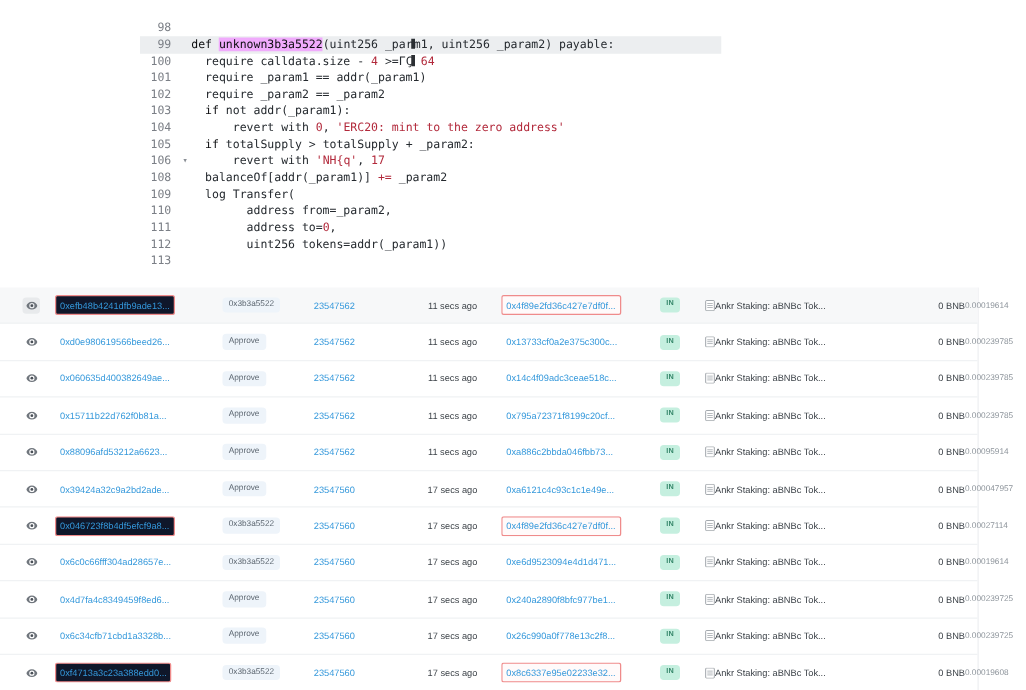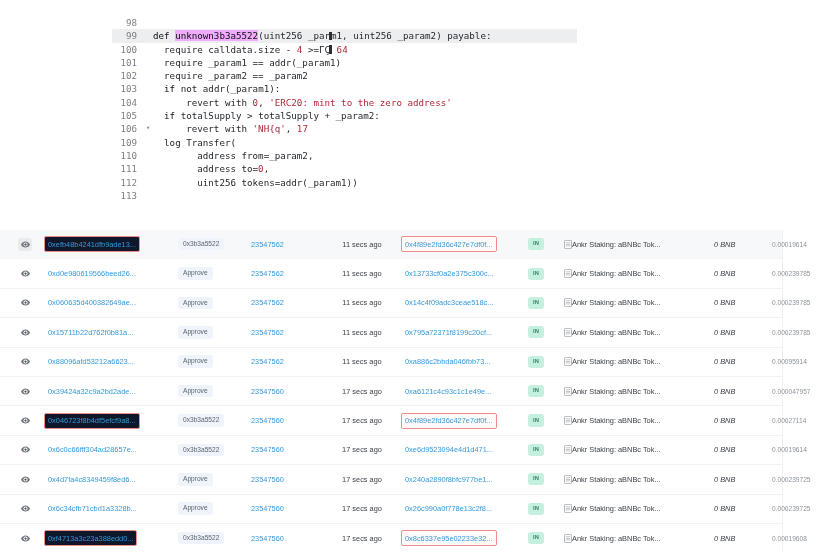--- a/index.html
+++ b/index.html
@@ -212,22 +212,21 @@
     color: #3c4248;
     white-space: nowrap;
     overflow: hidden;
   }
   .doc-ico { display: block; min-width: 8px; }
 
   .c-value {
     width: 58px;
     min-width: 58px;
     color: #3c4248;
-    text-align: left;
-    font-style: italic;
+    text-align: right;
   }
   .c-fee {
     width: 90px;
     min-width: 90px;
     color: #8d949b;
     font-size: 6.6px;
   }
 </style>
 </head>
 <body>
@@ -235,20 +234,21 @@
 <div id="code-panel">
     <div class="code-line"><span class="ln">98</span><span class="fold"> </span><span class="code-text"></span></div>
     <div class="code-line hl"><span class="ln">99</span><span class="fold"> </span><span class="code-text"><span class="tok-kw">def </span><span class="tok-sel">unknown3b3a5522</span><span>(uint256 _par</span><span class="caret-box"></span><span>m1, uint256 _param2) payable:</span></span></div>
     <div class="code-line"><span class="ln">100</span><span class="fold"> </span><span class="code-text"><span>  require calldata.size - </span><span class="tok-num">4</span><span> &gt;=ΓÇ</span><span class="caret-box"></span><span> </span><span class="tok-num">64</span></span></div>
     <div class="code-line"><span class="ln">101</span><span class="fold"> </span><span class="code-text"><span>  require _param1 == addr(_param1)</span></span></div>
     <div class="code-line"><span class="ln">102</span><span class="fold"> </span><span class="code-text"><span>  require _param2 == _param2</span></span></div>
     <div class="code-line"><span class="ln">103</span><span class="fold"> </span><span class="code-text"><span>  </span><span class="tok-kw">if</span><span> not addr(_param1):</span></span></div>
     <div class="code-line"><span class="ln">104</span><span class="fold"> </span><span class="code-text"><span>      revert with </span><span class="tok-num">0</span><span>, </span><span class="tok-str">'ERC20: mint to the zero address'</span></span></div>
     <div class="code-line"><span class="ln">105</span><span class="fold"> </span><span class="code-text"><span>  </span><span class="tok-kw">if</span><span> totalSupply &gt; totalSupply + _param2:</span></span></div>
     <div class="code-line"><span class="ln">106</span><span class="fold">▾</span><span class="code-text"><span>      revert with </span><span class="tok-str">'NH{q'</span><span>, </span><span class="tok-num">17</span></span></div>
+    <div class="code-line"><span class="ln">108</span><span class="fold"> </span><span class="code-text"><span>  balanceOf[addr(_param1)] </span><span class="tok-num">+=</span><span> _param2</span></span></div>
     <div class="code-line"><span class="ln">109</span><span class="fold"> </span><span class="code-text"><span>  log Transfer(</span></span></div>
     <div class="code-line"><span class="ln">110</span><span class="fold"> </span><span class="code-text"><span>        address from=_param2,</span></span></div>
     <div class="code-line"><span class="ln">111</span><span class="fold"> </span><span class="code-text"><span>        address to=</span><span class="tok-num">0</span><span>,</span></span></div>
     <div class="code-line"><span class="ln">112</span><span class="fold"> </span><span class="code-text"><span>        uint256 tokens=addr(_param1))</span></span></div>
     <div class="code-line"><span class="ln">113</span><span class="fold"> </span><span class="code-text"></span></div>
   </div>
 
 <div id="tx-table">
   <div id="tx-table-inner">
       <div class="tx-row row-selected">

